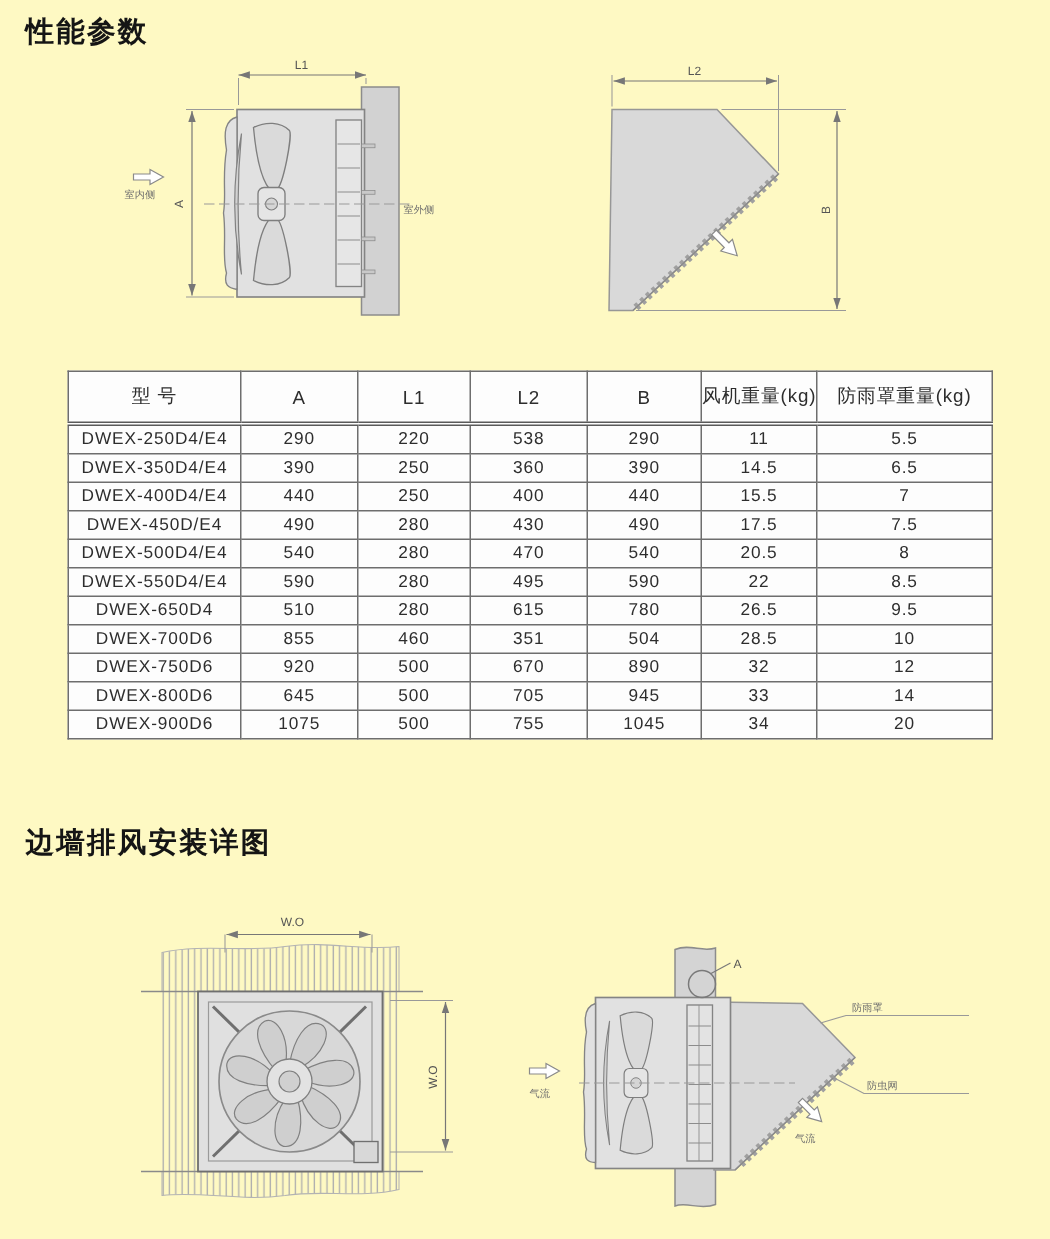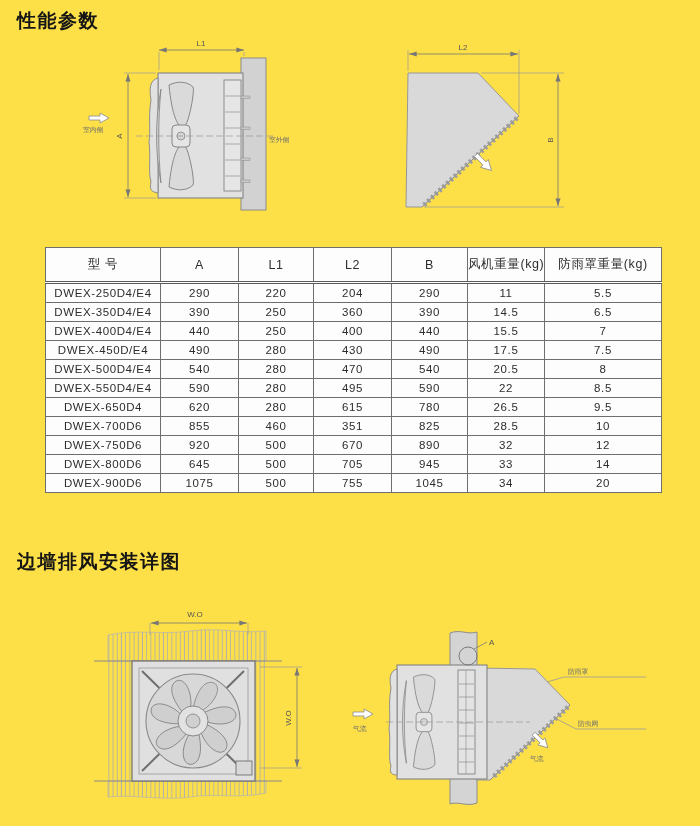--- a/index.html
+++ b/index.html
@@ -1,16 +1,16 @@
 <!DOCTYPE html>
 <html><head>
 <meta charset="utf-8">
 <style>
   html,body{margin:0;padding:0;background:#ffffff;}
-  .page{position:relative;width:700px;height:826px;background:#fde047;overflow:hidden;
+  .page{position:relative;width:700px;height:826px;background:#fef9c3;overflow:hidden;
         font-family:"Liberation Sans","DejaVu Sans",sans-serif;color:#222;}
   .sec-title{position:absolute;font-size:19px;font-weight:700;color:#151515;letter-spacing:1.5px;}
   #title1{left:17px;top:8px;}
   #title2{left:17px;top:549px;}
   .diag{position:absolute;}
   #diagA{left:78px;top:30px;}
   #diagB{left:390px;top:30px;}
   #diagC{left:90px;top:595px;}
   #diagD{left:350px;top:612px;}
   table.spec{position:absolute;left:45px;top:247px;width:610px;border-collapse:collapse;
@@ -130,21 +130,21 @@
         <th>B</th>
         <th>风机重量(kg)</th>
         <th>防雨罩重量(kg)</th>
       </tr>
     </thead>
     <tbody>
       <tr>
           <td>DWEX-250D4/E4</td>
           <td>290</td>
           <td>220</td>
-          <td>204</td>
+          <td>538</td>
           <td>290</td>
           <td>11</td>
           <td>5.5</td>
         </tr>
       <tr>
           <td>DWEX-350D4/E4</td>
           <td>390</td>
           <td>250</td>
           <td>360</td>
           <td>390</td>
@@ -182,33 +182,33 @@
           <td>DWEX-550D4/E4</td>
           <td>590</td>
           <td>280</td>
           <td>495</td>
           <td>590</td>
           <td>22</td>
           <td>8.5</td>
         </tr>
       <tr>
           <td>DWEX-650D4</td>
-          <td>620</td>
+          <td>510</td>
           <td>280</td>
           <td>615</td>
           <td>780</td>
           <td>26.5</td>
           <td>9.5</td>
         </tr>
       <tr>
           <td>DWEX-700D6</td>
           <td>855</td>
           <td>460</td>
           <td>351</td>
-          <td>825</td>
+          <td>504</td>
           <td>28.5</td>
           <td>10</td>
         </tr>
       <tr>
           <td>DWEX-750D6</td>
           <td>920</td>
           <td>500</td>
           <td>670</td>
           <td>890</td>
           <td>32</td>

